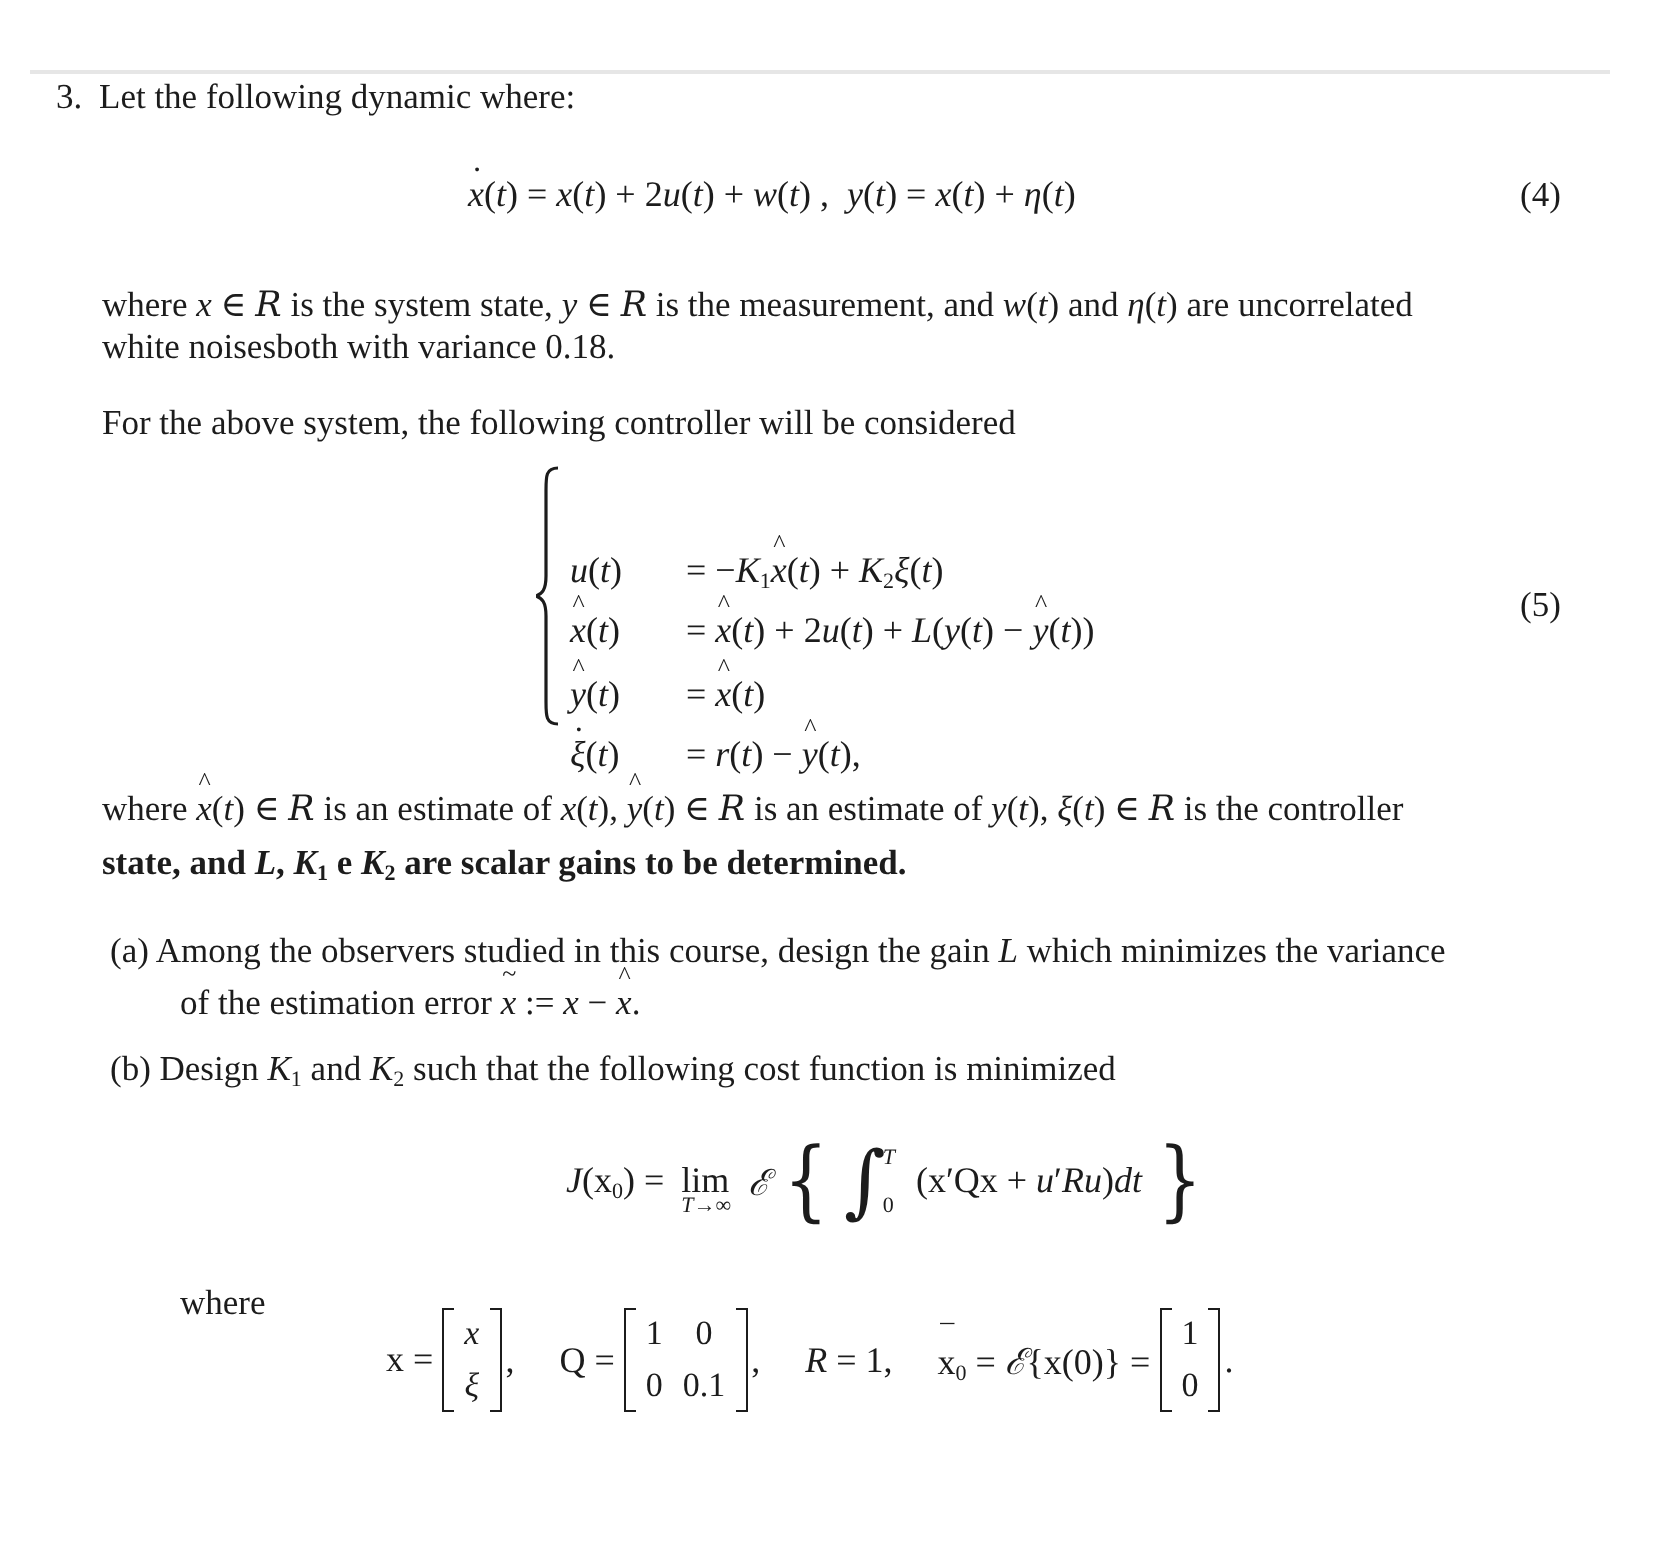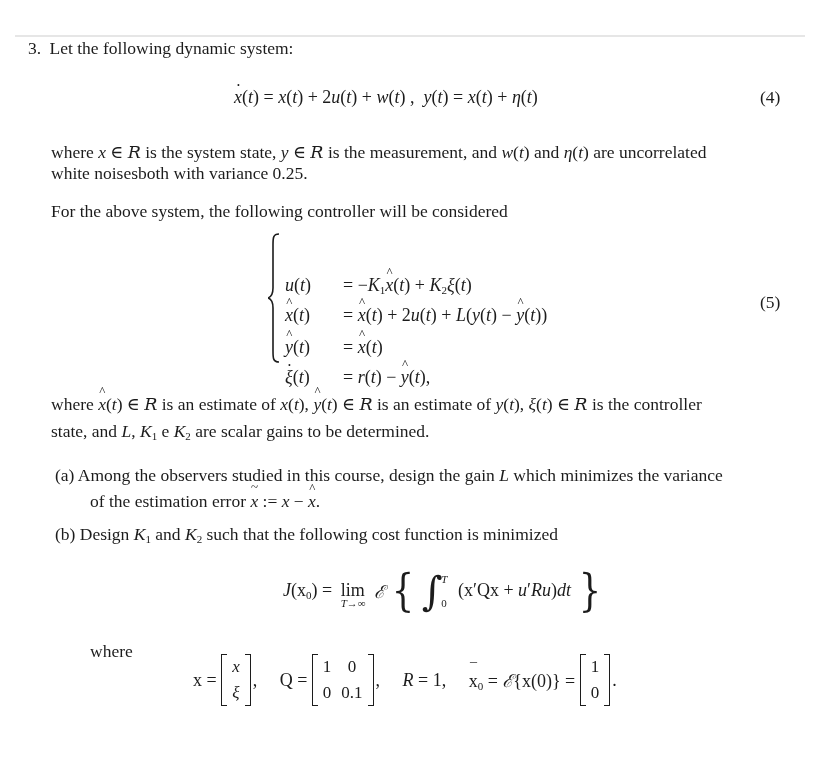--- a/index.html
+++ b/index.html
@@ -39,32 +39,32 @@
   .bigbrace { font-size: 44px; vertical-align: middle; font-family: "DejaVu Serif", serif; display: inline-block; transform: scaleX(0.8); }
   .integral { font-size: 40px; vertical-align: middle; font-style: italic; font-family: "DejaVu Serif", serif; display: inline-block; }
 </style>
 </head>
 <body>
 
 <div class="rule"></div>
 
 <div class="abs serif" style="left:28px; top:38px;">
   <span>3.</span>
-  <span style="margin-left:4px;">Let the following dynamic system:</span>
+  <span style="margin-left:4px;">Let the following dynamic where:</span>
 </div>
 
 <div class="abs math" style="left:234px; top:87px;">
   <i class="dot">x</i>(<i>t</i>) = <i>x</i>(<i>t</i>) + 2<i>u</i>(<i>t</i>) + <i>w</i>(<i>t</i>) ,&nbsp; <i>y</i>(<i>t</i>) = <i>x</i>(<i>t</i>) + <i>η</i>(<i>t</i>)
 </div>
 <div class="eqnum" style="left:760px; top:87px;">(4)</div>
 
 <div class="abs serif" style="left:51px; top:142px;">
   where <i>x</i> ∈ <span class="cal">R</span> is the system state, <i>y</i> ∈ <span class="cal">R</span> is the measurement, and <i>w</i>(<i>t</i>) and <i>η</i>(<i>t</i>) are uncorrelated
 </div>
-<div class="abs serif" style="left:51px; top:163px;">white noisesboth with variance 0.25.</div>
+<div class="abs serif" style="left:51px; top:163px;">white noisesboth with variance 0.18.</div>
 
 <div class="abs serif" style="left:51px; top:201px;">For the above system, the following controller will be considered</div>
 
 <svg class="brace" viewBox="0 0 12 130">
   <path d="M11 1 C5 1 5 5 5 12 L5 55 C5 62 3 64 0 65 C3 66 5 68 5 75 L5 118 C5 125 5 129 11 129" fill="none" stroke="#1c1c1c" stroke-width="1.6"></path>
 </svg>
 <div class="sys-row math" style="top:240px;">
   <span class="sys-lhs"><i>u</i>(<i>t</i>)</span>= −<i>K</i><sub>1</sub><i class="hat">x</i>(<i>t</i>) + <i>K</i><sub>2</sub><i>ξ</i>(<i>t</i>)
 </div>
 <div class="sys-row math" style="top:270px;">
@@ -74,21 +74,21 @@
   <span class="sys-lhs"><i class="hat">y</i>(<i>t</i>)</span>= <i class="hat">x</i>(<i>t</i>)
 </div>
 <div class="sys-row math" style="top:332px;">
   <span class="sys-lhs"><i class="dot">ξ</i>(<i>t</i>)</span>= <i>r</i>(<i>t</i>) − <i class="hat">y</i>(<i>t</i>),
 </div>
 <div class="eqnum" style="left:760px; top:292px;">(5)</div>
 
 <div class="abs serif" style="left:51px; top:394px;">
   where <i class="hat">x</i>(<i>t</i>) ∈ <span class="cal">R</span> is an estimate of <i>x</i>(<i>t</i>), <i class="hat">y</i>(<i>t</i>) ∈ <span class="cal">R</span> is an estimate of <i>y</i>(<i>t</i>), <i>ξ</i>(<i>t</i>) ∈ <span class="cal">R</span> is the controller
 </div>
-<div class="abs serif" style="left:51px; top:421px;">
+<div class="abs serif" style="left:51px; top:421px;font-weight:bold;">
   state, and <i>L</i>, <i>K</i><sub>1</sub> e <i>K</i><sub>2</sub> are scalar gains to be determined.
 </div>
 
 <div class="abs serif" style="left:55px; top:465px;">
   <span>(a)</span>
   Among the observers studied in this course, design the gain <i>L</i> which minimizes the variance
 </div>
 <div class="abs serif" style="left:90px; top:491px;">
   of the estimation error <i class="tilde">x</i> := <i>x</i> − <i class="hat">x</i>.
 </div>

